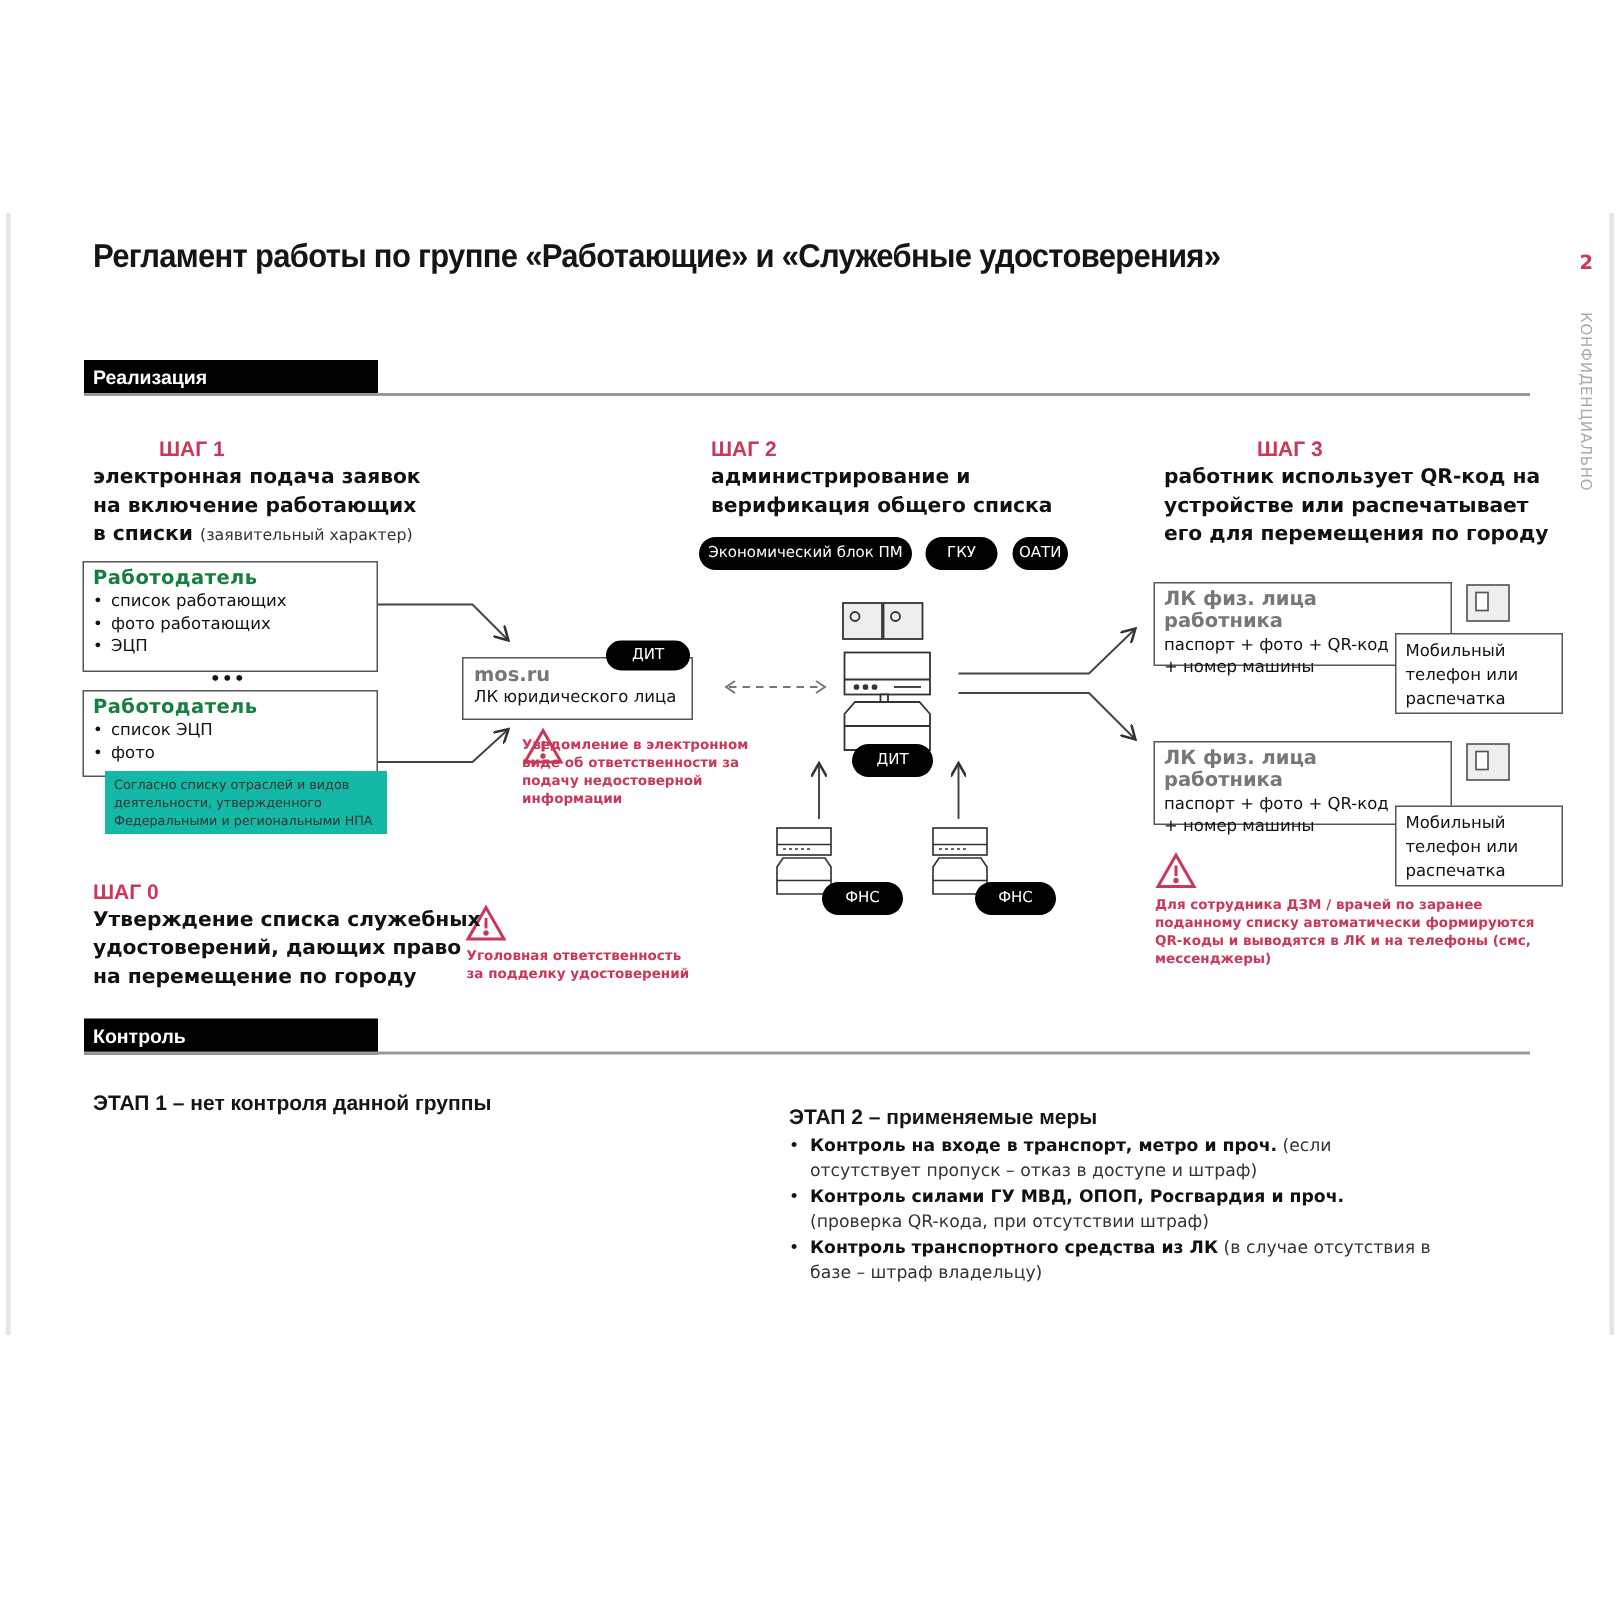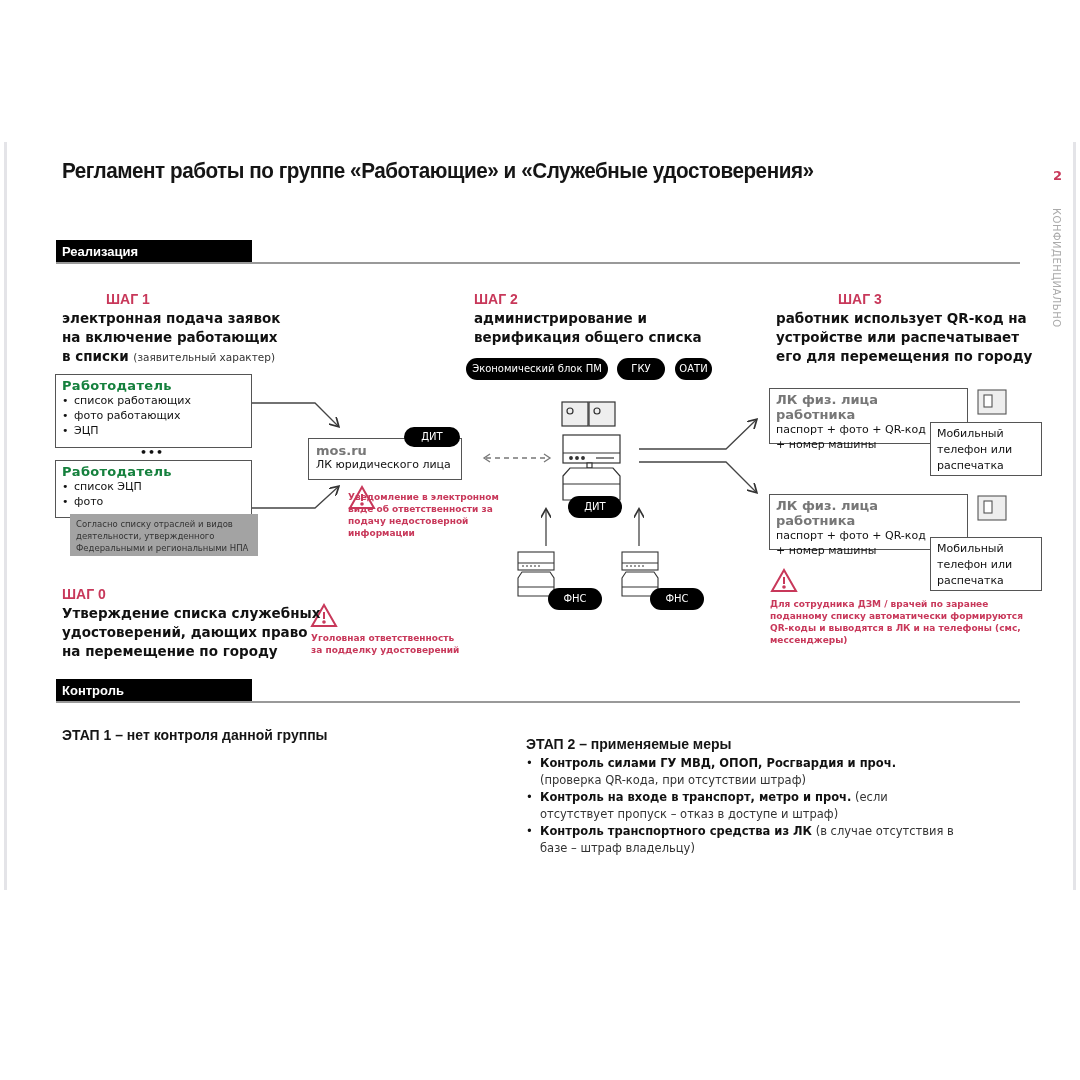--- a/index.html
+++ b/index.html
@@ -15,21 +15,21 @@
   .section-line { height: 2px; background: #999; }
   .step-label { font-size: 14px; font-weight: bold; color: #c8385a; font-family: "Liberation Sans", sans-serif; }
   .step-desc { font-size: 13.5px; font-weight: bold; line-height: 19px; color: #111; }
   .step-desc .note { font-weight: normal; font-size: 10.5px; color: #333; }
   .box { border: 1.5px solid #555; background: #fff; box-sizing: border-box; }
   .box-title { font-size: 13px; font-weight: bold; color: #15803d; letter-spacing: 0.3px; }
   .bullets { margin: 0; padding: 0; list-style: none; font-size: 11px; line-height: 15px; color: #111; }
   .bullets li::before { content: "•"; display: inline-block; width: 12px; }
   .pill { background: #000; color: #fff; border-radius: 12px; font-size: 10px; text-align: center; line-height: 22px; height: 22px; }
   .warn-text { font-size: 9px; color: #c8385a; line-height: 12px; font-weight: bold; }
-  .gray-note { background: #a3a3a3; font-size: 8.5px; line-height: 12px; color: #333; padding: 4px 6px; box-sizing: border-box; }
+  .gray-note { background: #14b8a6; font-size: 8.5px; line-height: 12px; color: #333; padding: 4px 6px; box-sizing: border-box; }
   .lk-title { font-size: 13px; font-weight: bold; color: #777; }
   .lk-sub { font-size: 11px; line-height: 15px; color: #111; }
   .phone-box { font-size: 11px; line-height: 16px; padding: 3px 6px; color: #111; }
   .stage-title { font-size: 14px; font-weight: bold; color: #151515; font-family: "Liberation Sans", sans-serif; }
   .ctrl-list { margin: 0; padding: 0; list-style: none; font-size: 11.5px; line-height: 17px; color: #333; }
   .ctrl-list li { padding-left: 14px; position: relative; }
   .ctrl-list li::before { content: "•"; position: absolute; left: 0; color: #111; }
   .ctrl-list b { color: #111; }
   svg { position: absolute; left: 0; top: 0; overflow: visible; }
 </style>
@@ -200,16 +200,16 @@
 
 <div class="abs warn-text" style="left:770px; top:598px; width:270px;">Для сотрудника ДЗМ / врачей по заранее поданному списку автоматически формируются QR-коды и выводятся в ЛК и на телефоны (смс, мессенджеры)</div>
 
 <div class="abs section-bar" style="left:56px; top:679px; width:196px;">Контроль</div>
 <div class="abs section-line" style="left:56px; top:701px; width:964px;"></div>
 
 <div class="abs stage-title" style="left:62px; top:727px;">ЭТАП 1 – нет контроля данной группы</div>
 <div class="abs stage-title" style="left:526px; top:736px;">ЭТАП 2 – применяемые меры</div>
 
 <ul class="abs ctrl-list" style="left:526px; top:755px; width:430px;">
+  <li><b>Контроль на входе в транспорт, метро и проч.</b><span> (если отсутствует пропуск – отказ в доступе и штраф)</span></li>
   <li><b>Контроль силами ГУ МВД, ОПОП, Росгвардия и проч.</b><span> (проверка QR-кода, при отсутствии штраф)</span></li>
-  <li><b>Контроль на входе в транспорт, метро и проч.</b><span> (если отсутствует пропуск – отказ в доступе и штраф)</span></li>
   <li><b>Контроль транспортного средства из ЛК</b><span> (в случае отсутствия в базе – штраф владельцу)</span></li>
 </ul>
 
 </body></html>

